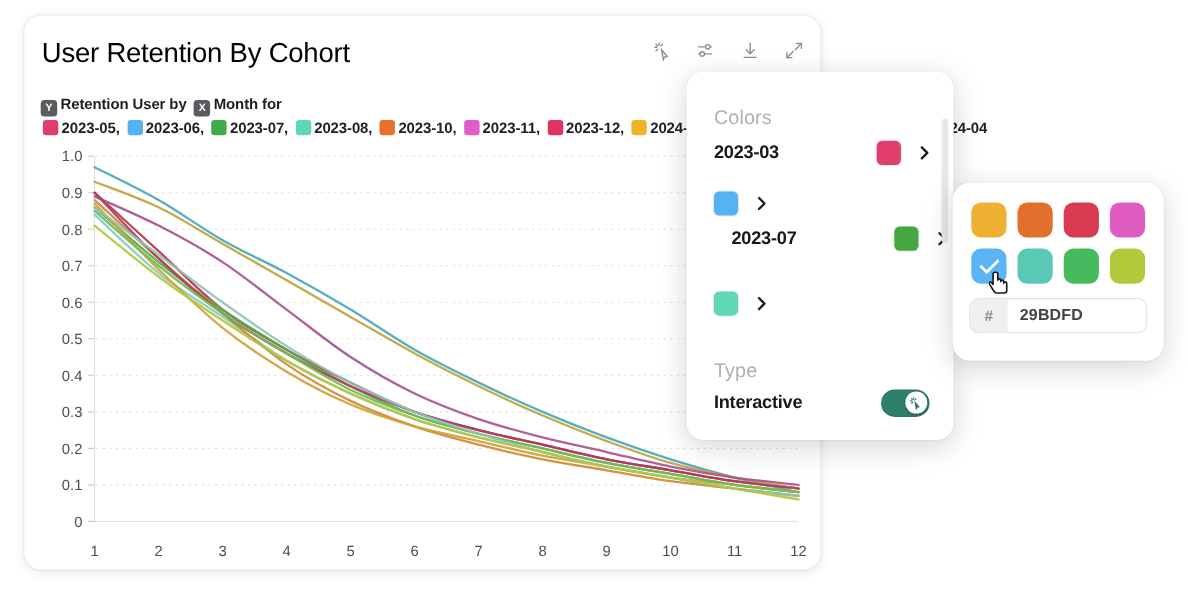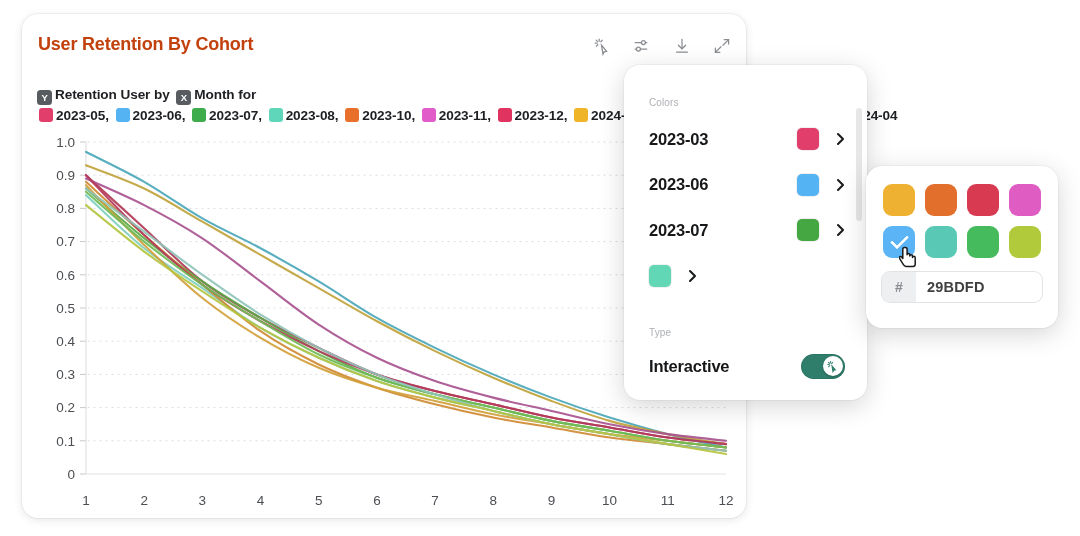--- a/index.html
+++ b/index.html
@@ -29,23 +29,23 @@
     background: #ffffff;
     border-radius: 16px;
     box-shadow: 0 2px 10px rgba(0,0,0,0.10), 0 0 0 1px rgba(0,0,0,0.045);
     box-sizing: border-box;
   }
 
   .card-title {
     position: absolute;
     left: 16px;
     top: 20px;
-    font-size: 18px;
-    font-weight: bold;
-    color: #c2410c;
+    font-size: 25px;
+    font-weight: normal;
+    color: #000000;
     letter-spacing: -0.2px;
   }
 
   
   .toolbar {
     position: absolute;
     right: 12px;
     top: 20px;
     display: flex;
     gap: 16px;
@@ -129,21 +129,21 @@
     height: 335px;
     background: #ffffff;
     border-radius: 16px;
     box-shadow: 0 6px 26px rgba(0,0,0,0.17), 0 0 0 1px rgba(0,0,0,0.035);
     box-sizing: border-box;
     overflow: hidden;
   }
   .popup-section-label {
     position: absolute;
     left: 25px;
-    font-size: 10px;
+    font-size: 18px;
     color: #adb0b4;
     font-weight: normal;
     letter-spacing: 0.1px;
   }
   .popup-row {
     position: absolute;
     left: 25px;
     width: 196px;
     height: 28px;
     display: flex;
@@ -405,29 +405,28 @@
         <div class="popup-row" style="top: 60px;">
           <div class="label">2023-03</div>
           <div class="popup-sw" style="background: rgb(226, 62, 107);"></div>
           <div class="chev">
             <svg width="9" height="14" viewBox="0 0 9 14" fill="none" stroke="#1b1c1e" stroke-width="2.1" stroke-linecap="round" stroke-linejoin="round">
               <polyline points="2,2 7,7 2,12"></polyline>
             </svg>
           </div>
         </div>
         <div class="popup-row" style="top: 105.6px;">
-          <div class="label">2023-06</div>
           <div class="popup-sw" style="background: rgb(84, 179, 242);"></div>
           <div class="chev">
             <svg width="9" height="14" viewBox="0 0 9 14" fill="none" stroke="#1b1c1e" stroke-width="2.1" stroke-linecap="round" stroke-linejoin="round">
               <polyline points="2,2 7,7 2,12"></polyline>
             </svg>
           </div>
         </div>
-        <div class="popup-row" style="top: 151px;">
+        <div class="popup-row" style="top: 138px; margin-left: 16px;">
           <div class="label">2023-07</div>
           <div class="popup-sw" style="background: rgb(69, 167, 66);"></div>
           <div class="chev">
             <svg width="9" height="14" viewBox="0 0 9 14" fill="none" stroke="#1b1c1e" stroke-width="2.1" stroke-linecap="round" stroke-linejoin="round">
               <polyline points="2,2 7,7 2,12"></polyline>
             </svg>
           </div>
         </div>
         <div class="popup-row" style="top: 196.8px;">
           <div class="popup-sw" style="background: rgb(98, 215, 181);"></div>

